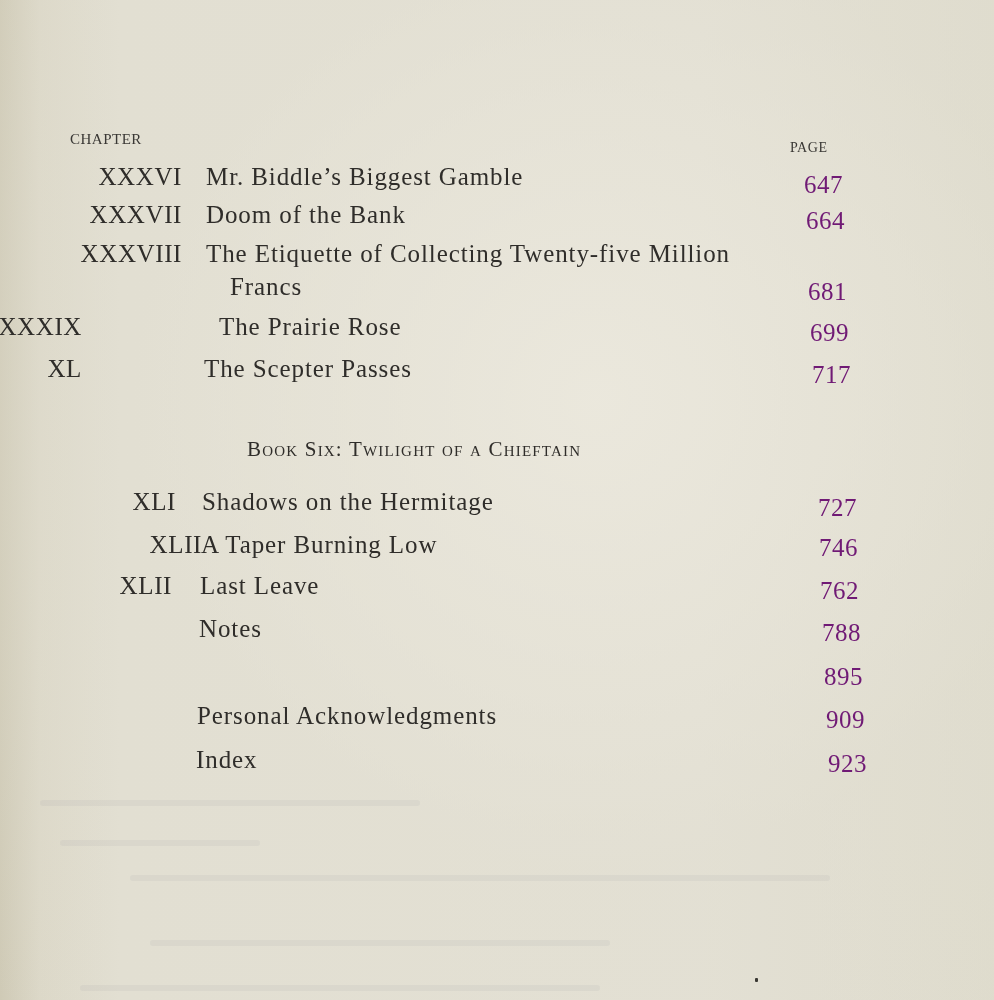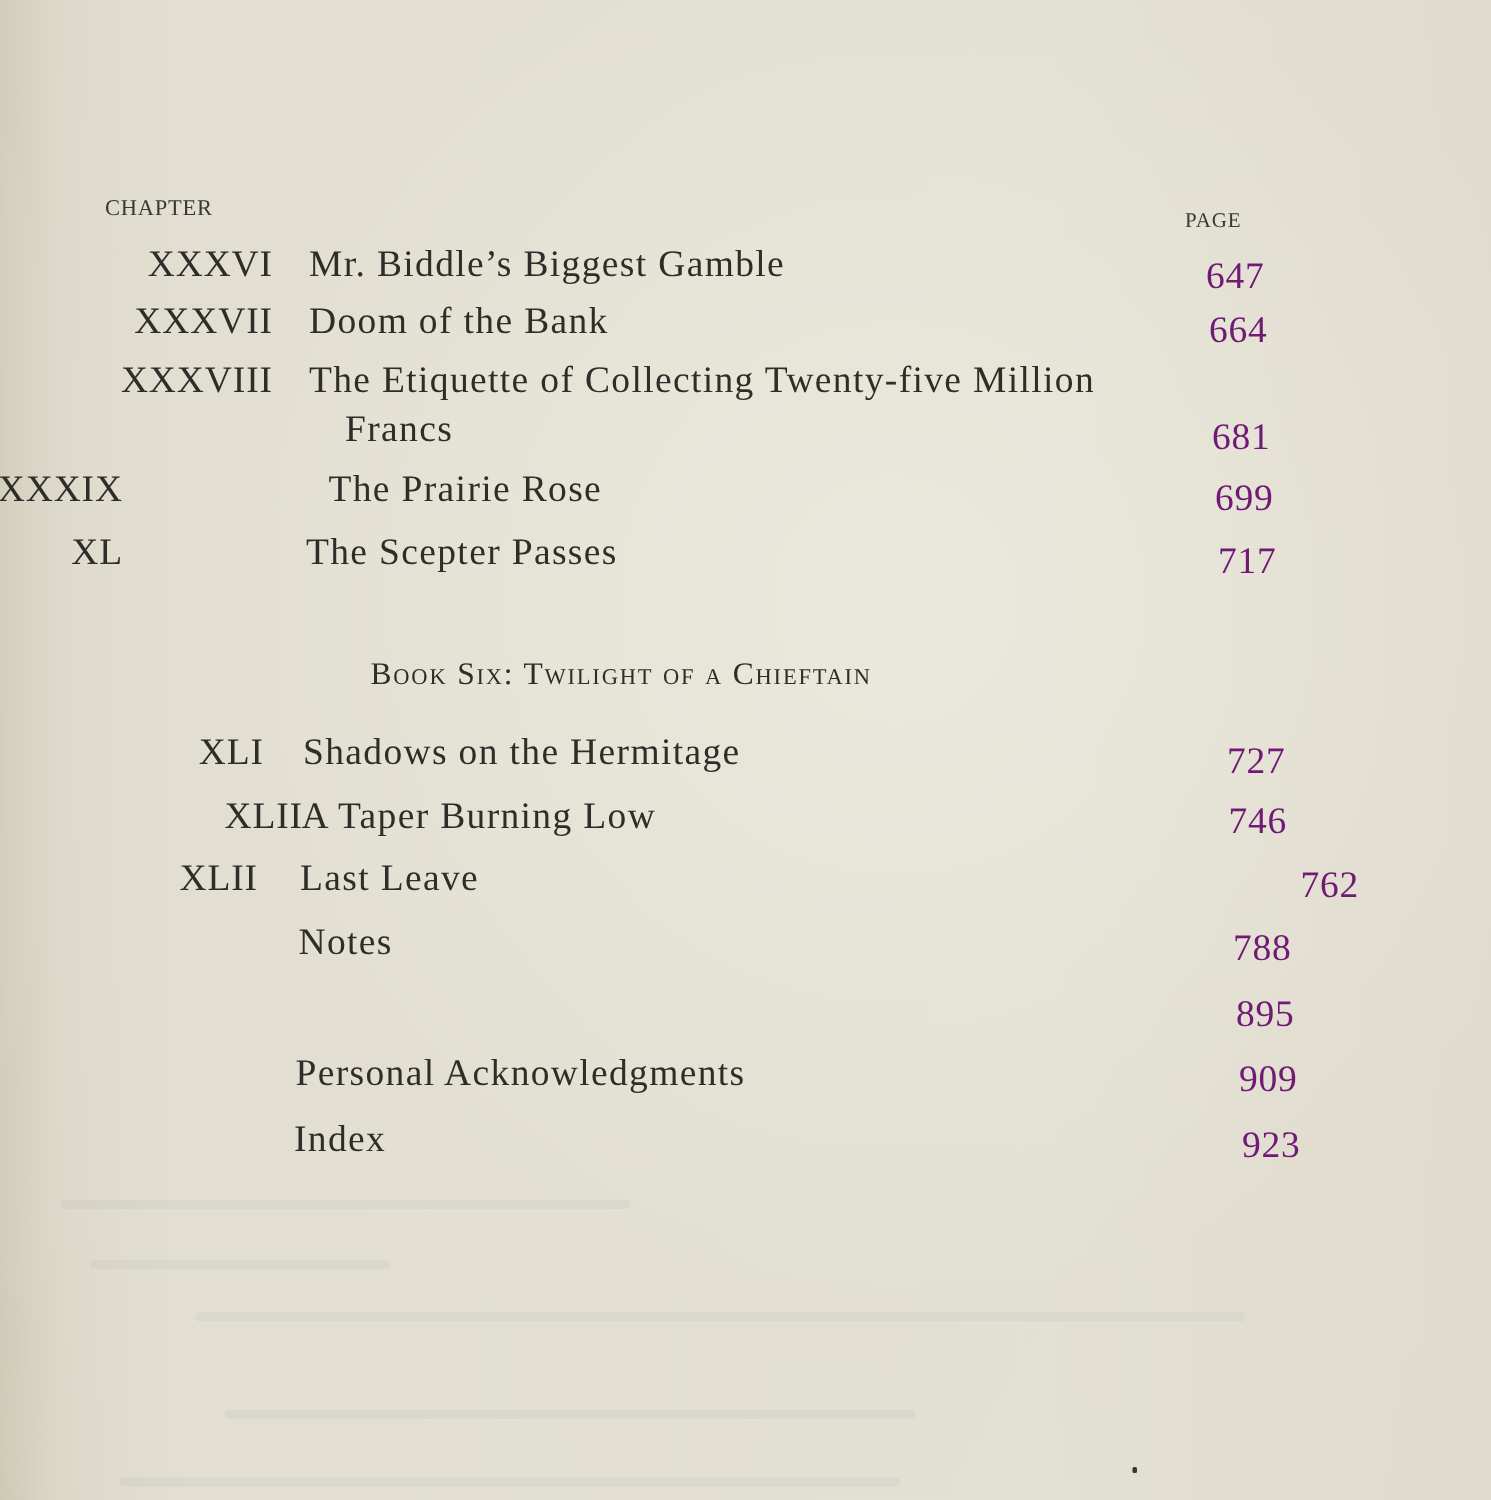--- a/index.html
+++ b/index.html
@@ -141,21 +141,21 @@
 
   <div class="row" style="left:0; top:531px; width:994px;">
     <span class="num" style="right:792px;margin-left:27px;">XLII</span>
     <span class="title" style="left:201px;">A Taper Burning Low</span>
     <span class="pg" style="left:819px; top:3px;">746</span>
   </div>
 
   <div class="row" style="left:0; top:572px; width:994px;">
     <span class="num" style="right:822px;">XLII</span>
     <span class="title" style="left:200px;">Last Leave</span>
-    <span class="pg" style="left:820px; top:5px;margin-left:47px;">762</span>
+    <span class="pg" style="left:820px; top:5px;">762</span>
   </div>
 
   <div class="row" style="left:0; top:615px; width:994px;">
     <span class="title" style="left:199px;">Notes</span>
     <span class="pg" style="left:822px; top:4px;">788</span>
   </div>
 
   <div class="row" style="left:0; top:659px; width:994px;">
     <span class="pg" style="left:824px; top:4px;">895</span>
   </div>

